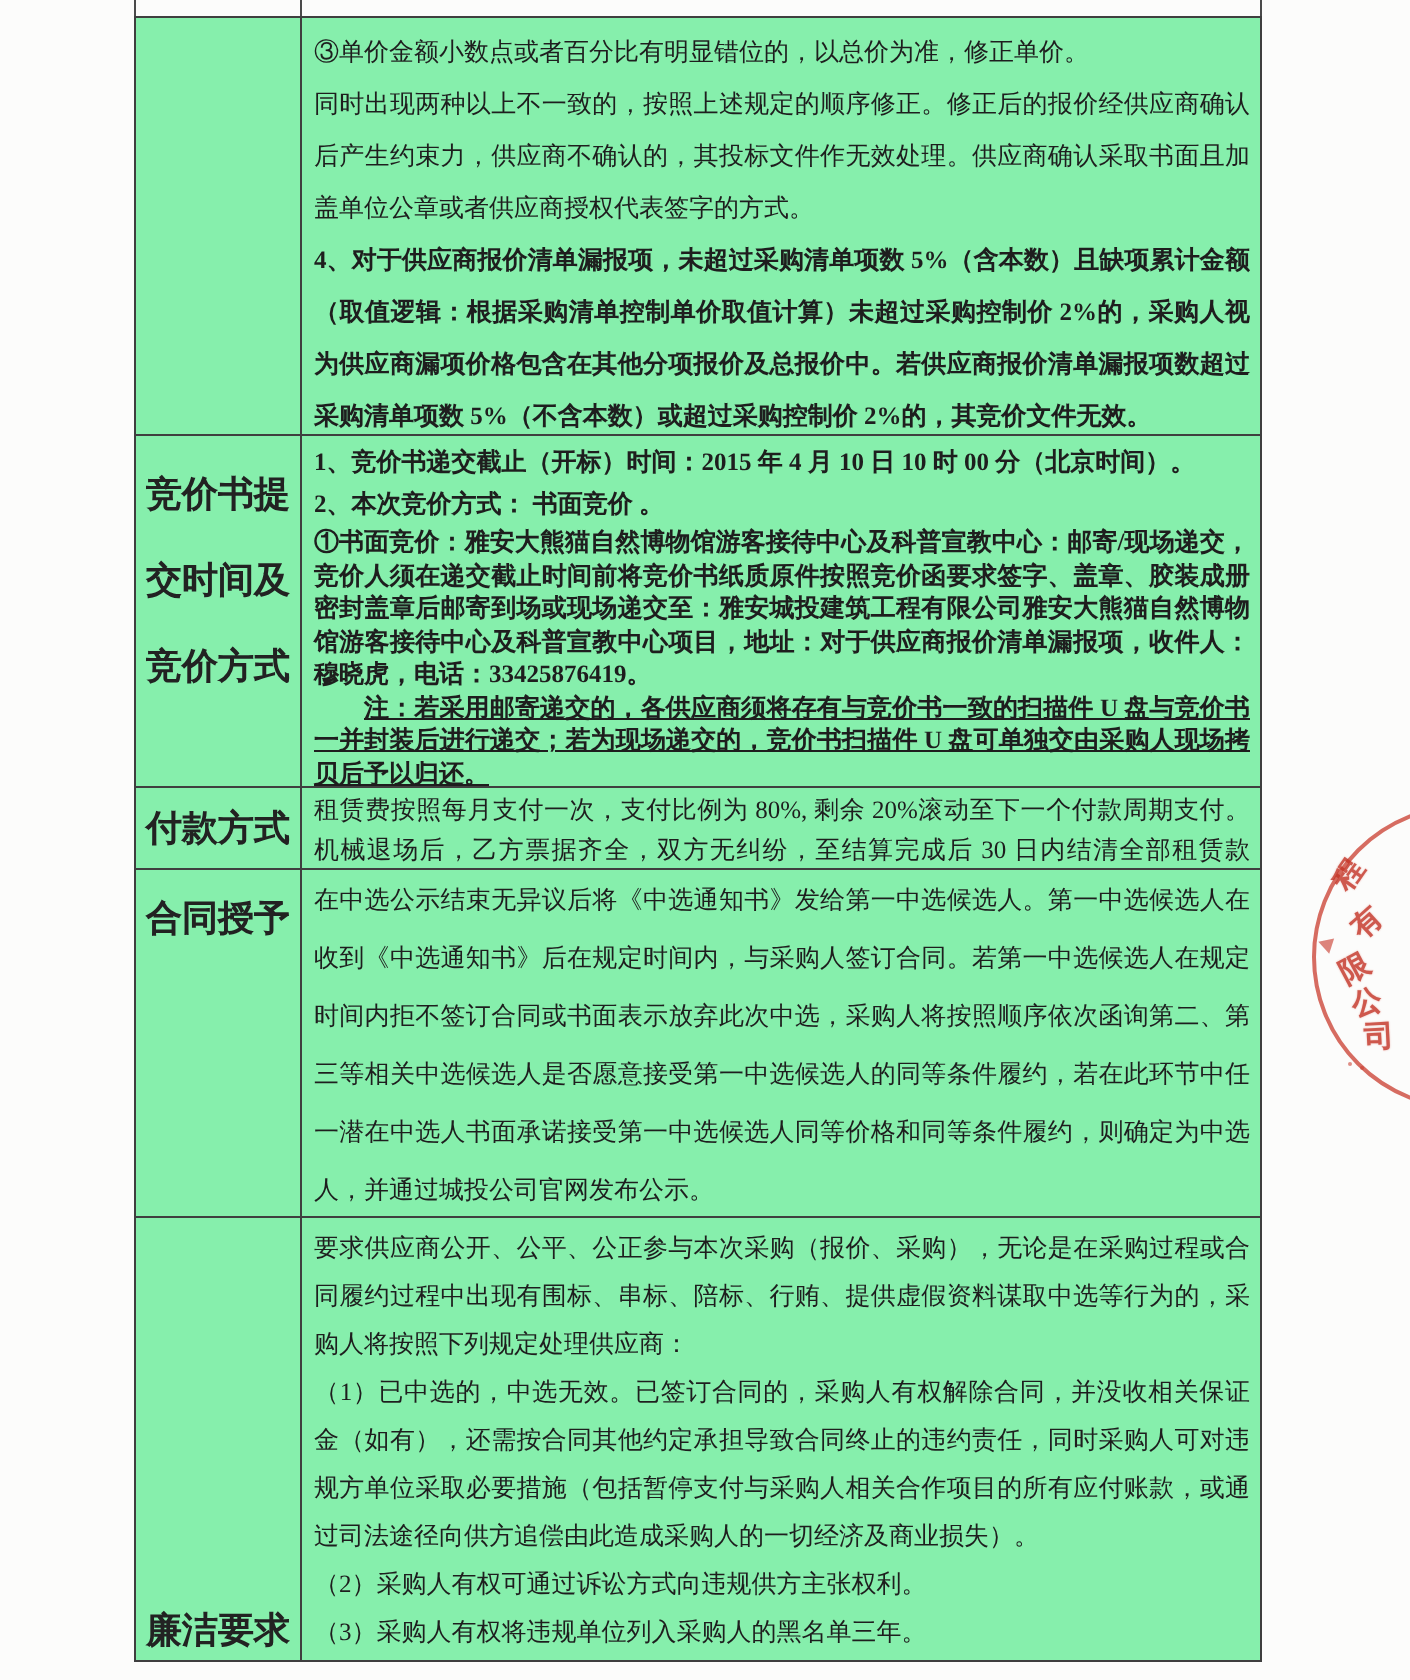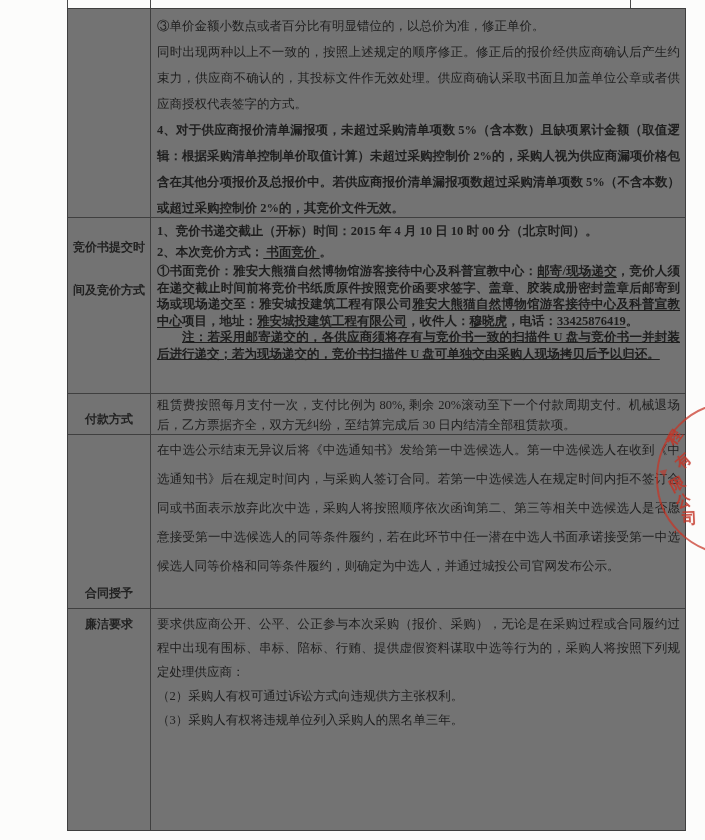--- a/index.html
+++ b/index.html
@@ -9,59 +9,59 @@
     font-family:"Liberation Serif","DejaVu Serif",serif;
     color:#1e1e1e;
     -webkit-font-smoothing:antialiased;
   }
   
   .stub{position:absolute;top:0;width:1px;height:9px;background:#4a4a4a;}
   #stub-left{left:67px;} #stub-mid{left:150px;} #stub-right{left:630px;}
 
   
   .contract-table{
-    position:absolute;left:67px;top:8px;width:619px;
-    border:1px solid #3f3f3f;box-sizing:border-box;background:#737373;
+    position:absolute;left:67px;top:8px;width:564px;
+    border:1px solid #3f3f3f;box-sizing:border-box;background:#86efac;
   }
   .table-row{display:flex;box-sizing:border-box;border-bottom:1px solid #3f3f3f;}
   .table-row:last-child{border-bottom:none;}
   .label-cell{
     width:83px;box-sizing:border-box;border-right:1px solid #3f3f3f;
-    font-weight:700;font-size:12px;color:#222;
+    font-weight:700;font-size:18px;color:#222;
     display:flex;justify-content:center;
     padding:4px 4px;flex-shrink:0;overflow:hidden;
   }
   .label-inner{text-align:left;line-height:22px;}
   .content-cell{
     flex:1;box-sizing:border-box;padding:2px 5px 0 6px;
     font-size:12.5px;line-height:26px;overflow:hidden;
     text-align:justify;
   }
   .para{margin:0;}
   .para.indent{text-indent:2em;text-decoration:underline;}
-  .u{text-decoration:underline;text-underline-offset:2px;}
+  .u{text-underline-offset:2px;}
   .b{font-weight:700;}
 
   
   .table-row:nth-child(1){height:209px;}
   .table-row:nth-child(1) .content-cell{line-height:26px;padding-top:4px;}
   .table-row:nth-child(2){height:176px;}
   .table-row:nth-child(2) .content-cell{font-weight:700;line-height:16.5px;padding-top:3px;}
   .table-row:nth-child(2) .content-cell .para:nth-child(-n+2){line-height:21px;}
   .table-row:nth-child(2) .label-cell{align-items:flex-start;padding-top:8px;}
   .table-row:nth-child(2) .label-inner{line-height:43px;width:72px;}
   .table-row:nth-child(3){height:41px;}
   .table-row:nth-child(3) .content-cell{line-height:20px;padding-top:1px;}
-  .table-row:nth-child(3) .label-cell{align-items:flex-end;}
+  .table-row:nth-child(3) .label-cell{align-items:center;}
   .table-row:nth-child(4){height:174px;}
   .table-row:nth-child(4) .content-cell{line-height:29px;padding-top:1px;}
-  .table-row:nth-child(4) .label-cell{align-items:flex-end;padding-top:13px;}
+  .table-row:nth-child(4) .label-cell{align-items:flex-start;padding-top:13px;}
   .table-row:nth-child(5){height:221px;}
   .table-row:nth-child(5) .content-cell{line-height:24px;padding-top:3px;}
-  .table-row:nth-child(5) .label-cell{align-items:flex-start;}
+  .table-row:nth-child(5) .label-cell{align-items:flex-end;}
 
   
   .stamp{position:absolute;left:0;top:0;width:705px;height:840px;pointer-events:none;}
   .stamp-ring{
     position:absolute;left:656px;top:402px;width:153px;height:153px;
     border:2.5px solid rgba(199,52,38,0.72);border-radius:50%;
     box-sizing:border-box;
   }
   .stamp-char{
     position:absolute;color:#c43527;font-weight:700;font-size:15px;
@@ -97,21 +97,21 @@
         <div class="para"><span class="b">4、对于供应商报价清单漏报项，未超过采购清单项数 5%（含本数）且缺项累计金额（取值逻辑：根据采购清单控制单价取值计算）未超过采购控制价 2%的，采购人视为供应商漏项价格包含在其他分项报价及总报价中。若供应商报价清单漏报项数超过采购清单项数 5%（不含本数）或超过采购控制价 2%的，其竞价文件无效。</span></div>
       </div>
     </div>
     <div class="table-row">
       <div class="label-cell">
         <div class="label-inner">竞价书提交时间及竞价方式</div>
       </div>
       <div class="content-cell">
         <div class="para"><span>1、竞价书递交截止（开标）时间：2015 年 4 月 10 日 10 时 00 分（北京时间）。</span></div>
         <div class="para"><span>2、本次竞价方式：</span><span class="u"> 书面竞价 </span><span>。</span></div>
-        <div class="para"><span>①书面竞价：雅安大熊猫自然博物馆游客接待中心及科普宣教中心：</span><span class="u">邮寄/现场递交</span><span>，竞价人须在递交截止时间前将竞价书纸质原件按照竞价函要求签字、盖章、胶装成册密封盖章后邮寄到场或现场递交至：雅安城投建筑工程有限公司</span><span class="u">雅安大熊猫自然博物馆游客接待中心及科普宣教中心</span><span>项目，地址：</span><span class="u">雅安城投建筑工程有限公司</span><span>，收件人：</span><span class="u">穆晓虎</span><span>，电话：</span><span class="u">33425876419</span><span>。</span></div>
+        <div class="para"><span>①书面竞价：雅安大熊猫自然博物馆游客接待中心及科普宣教中心：</span><span class="u">邮寄/现场递交</span><span>，竞价人须在递交截止时间前将竞价书纸质原件按照竞价函要求签字、盖章、胶装成册密封盖章后邮寄到场或现场递交至：雅安城投建筑工程有限公司</span><span class="u">雅安大熊猫自然博物馆游客接待中心及科普宣教中心</span><span>项目，地址：</span><span class="u">对于供应商报价清单漏报项</span><span>，收件人：</span><span class="u">穆晓虎</span><span>，电话：</span><span class="u">33425876419</span><span>。</span></div>
         <div class="para indent"><span>注：若采用邮寄递交的，各供应商须将存有与竞价书一致的扫描件 U 盘与竞价书一并封装后进行递交；若为现场递交的，竞价书扫描件 U 盘可单独交由采购人现场拷贝后予以归还。</span></div>
       </div>
     </div>
     <div class="table-row">
       <div class="label-cell">
         <div class="label-inner">付款方式</div>
       </div>
       <div class="content-cell">
         <div class="para"><span>租赁费按照每月支付一次，支付比例为 80%, 剩余 20%滚动至下一个付款周期支付。机械退场后，乙方票据齐全，双方无纠纷，至结算完成后 30 日内结清全部租赁款项。</span></div>
       </div>
@@ -123,20 +123,21 @@
       <div class="content-cell">
         <div class="para"><span>在中选公示结束无异议后将《中选通知书》发给第一中选候选人。第一中选候选人在收到《中选通知书》后在规定时间内，与采购人签订合同。若第一中选候选人在规定时间内拒不签订合同或书面表示放弃此次中选，采购人将按照顺序依次函询第二、第三等相关中选候选人是否愿意接受第一中选候选人的同等条件履约，若在此环节中任一潜在中选人书面承诺接受第一中选候选人同等价格和同等条件履约，则确定为中选人，并通过城投公司官网发布公示。</span></div>
       </div>
     </div>
     <div class="table-row">
       <div class="label-cell">
         <div class="label-inner">廉洁要求</div>
       </div>
       <div class="content-cell">
         <div class="para"><span>要求供应商公开、公平、公正参与本次采购（报价、采购），无论是在采购过程或合同履约过程中出现有围标、串标、陪标、行贿、提供虚假资料谋取中选等行为的，采购人将按照下列规定处理供应商：</span></div>
+        <div class="para"><span>（1）已中选的，中选无效。已签订合同的，采购人有权解除合同，并没收相关保证金（如有），还需按合同其他约定承担导致合同终止的违约责任，同时采购人可对违规方单位采取必要措施（包括暂停支付与采购人相关合作项目的所有应付账款，或通过司法途径向供方追偿由此造成采购人的一切经济及商业损失）。</span></div>
         <div class="para"><span>（2）采购人有权可通过诉讼方式向违规供方主张权利。</span></div>
         <div class="para"><span>（3）采购人有权将违规单位列入采购人的黑名单三年。</span></div>
       </div>
     </div>
   </div>
 
 <div class="stamp">
   <div class="stamp-ring"></div>
   <div class="stamp-mark"></div>
   <div class="stamp-dots"></div>

